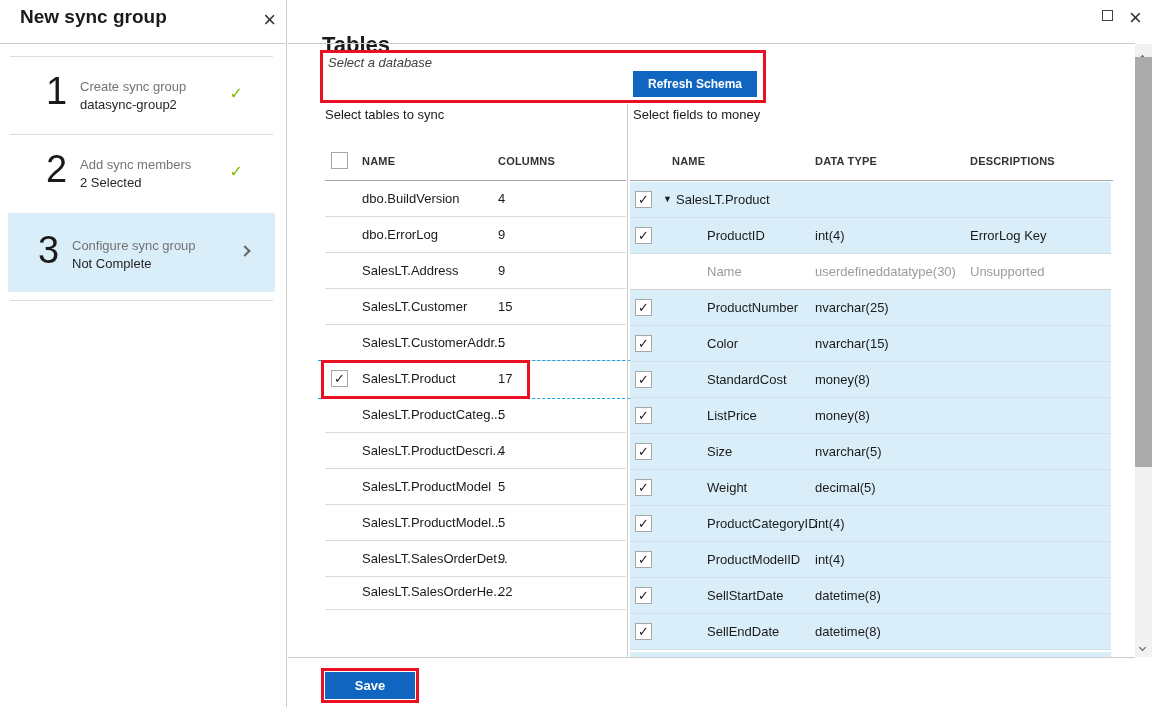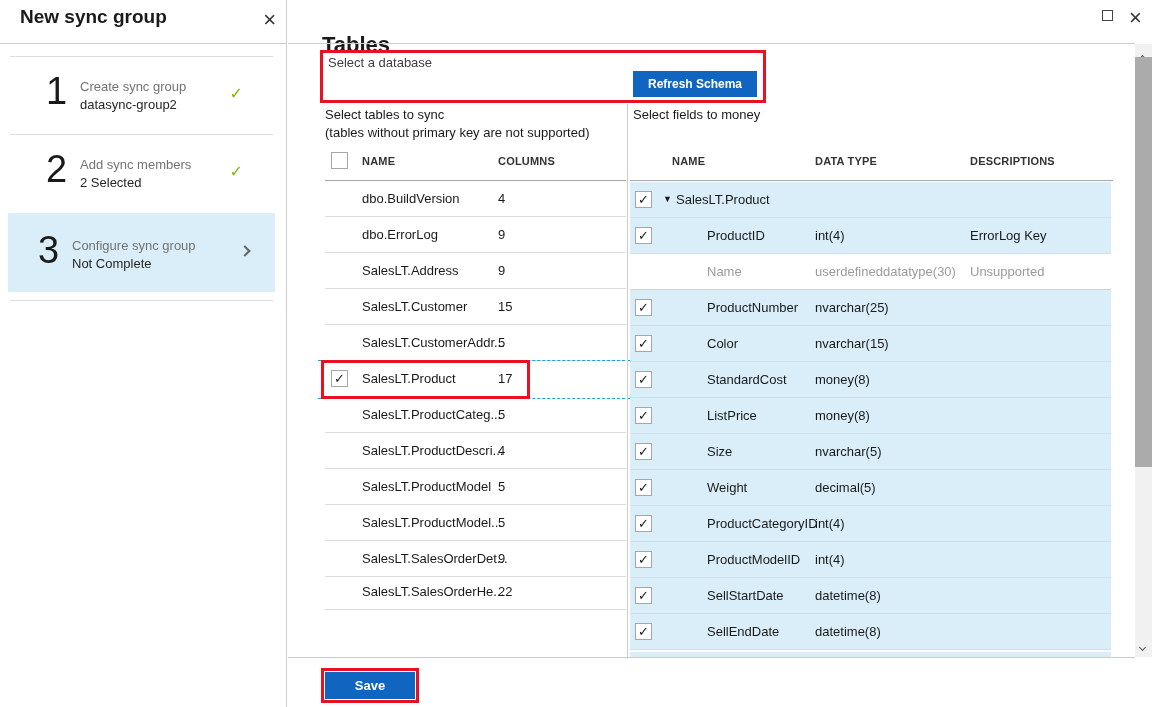--- a/index.html
+++ b/index.html
@@ -33,21 +33,21 @@
   .rp-title { position:absolute; left:34px; top:4px; font-size:22px; font-weight:600; color:#1a1a1a;margin-top:28px; }
   .rp-max { position:absolute; left:814px; top:10px; width:11px; height:11px; border:1px solid #444; cursor:pointer; }
   .rp-close { position:absolute; left:841px; top:-2px; font-size:22px; font-weight:300; color:#333; cursor:pointer; line-height:40px; }
   .rp-divider { position:absolute; left:0; top:43px; width:847px; border-top:1px solid #ccc; }
 
   .annot { position:absolute; border:3px solid #e81123; pointer-events:none; }
   .box-db { left:32px; top:50px; width:446px; height:53px; }
   .box-product { left:33px; top:360px; width:209px; height:39px; }
   .box-save { left:33px; top:668px; width:98px; height:35px; }
 
-  .db-label { position:absolute; left:40px; top:55px; color:#404040; }
+  .db-label { position:absolute; left:40px; top:55px; color:#404040;font-style:italic; }
   .db-select { position:absolute; left:40px; top:71px; width:298px; height:25px; background:#fff; border:2px solid #5c2d91; line-height:21px; padding-left:9px; color:#1a1a1a; cursor:pointer; }
   .db-select .chev { position:absolute; right:12px; top:6px; width:7px; height:7px; border-color:#333; border-width:1px; }
   .btn-refresh { position:absolute; left:345px; top:71px; width:124px; height:26px; background:#1065c0; color:#fff; font-weight:bold; font-size:12px; text-align:center; line-height:26px; cursor:pointer; }
 
   .sec-title { position:absolute; color:#1a1a1a; }
   .col-head { position:absolute; top:155px; font-size:11px; font-weight:bold; color:#333; letter-spacing:.2px; }
 
   .lt-head-line { position:absolute; left:37px; top:180px; width:301px; border-top:1px solid #a6a6a6; }
   .lt-row { position:absolute; left:37px; width:301px; height:36px; border-bottom:1px solid #dcdcdc; line-height:35px; cursor:pointer; }
   .lt-name { position:absolute; left:37px; }
@@ -121,21 +121,20 @@
     <div class="rp-title">Tables</div>
     <div class="rp-max"></div>
     <div class="rp-close">×</div>
     <div class="rp-divider"></div>
 
     <div class="db-label">Select a database</div>
     <div class="btn-refresh">Refresh Schema</div>
     <div class="annot box-db"></div>
 
     <div class="sec-title" style="left:37px; top:107px">Select tables to sync</div>
-    <div class="sec-title" style="left:37px; top:125px">(tables without primary key are not supported)</div>
     <div class="sec-title" style="left:345px; top:107px">Select fields to money</div>
 
     <span class="cb" style="left:43px; top:152px"><span class="tick">✓</span></span>
     <span class="col-head" style="left:74px">NAME</span>
     <span class="col-head" style="left:210px">COLUMNS</span>
     <div class="lt-head-line"></div>
 
     <div class="lt-row" style="top:181px">
       <span class="lt-name">dbo.BuildVersion</span>
       <span class="lt-cols">4</span>

